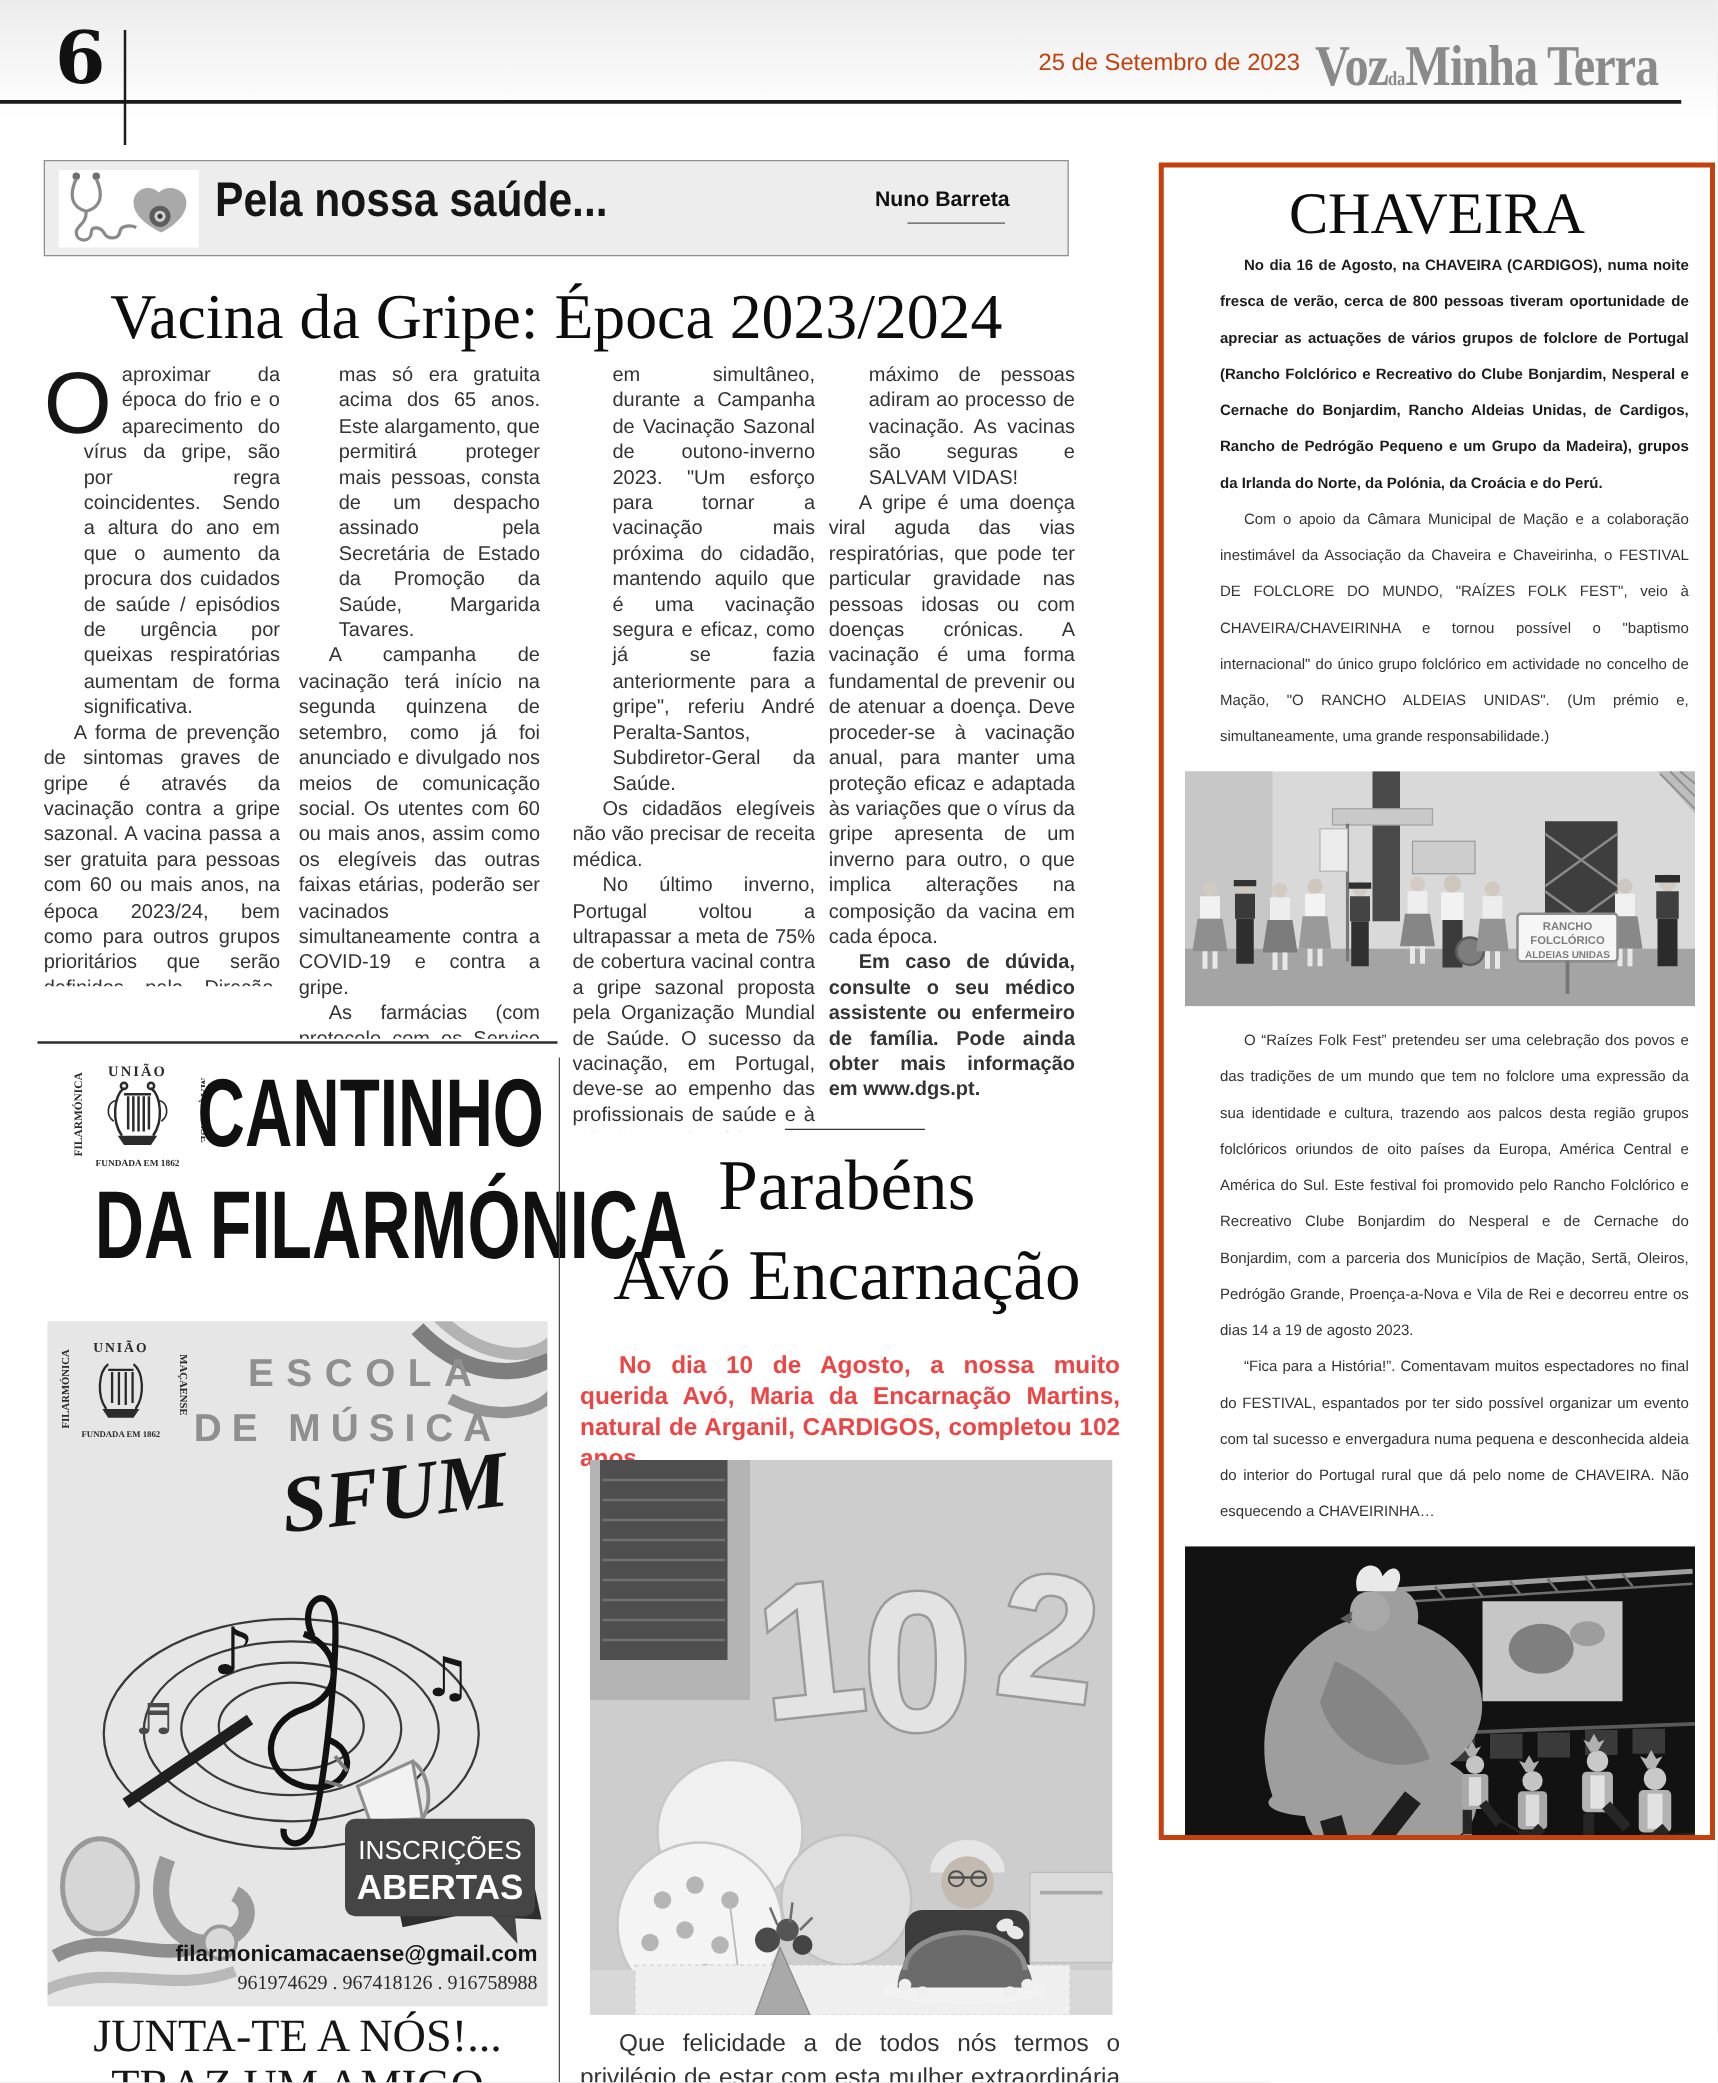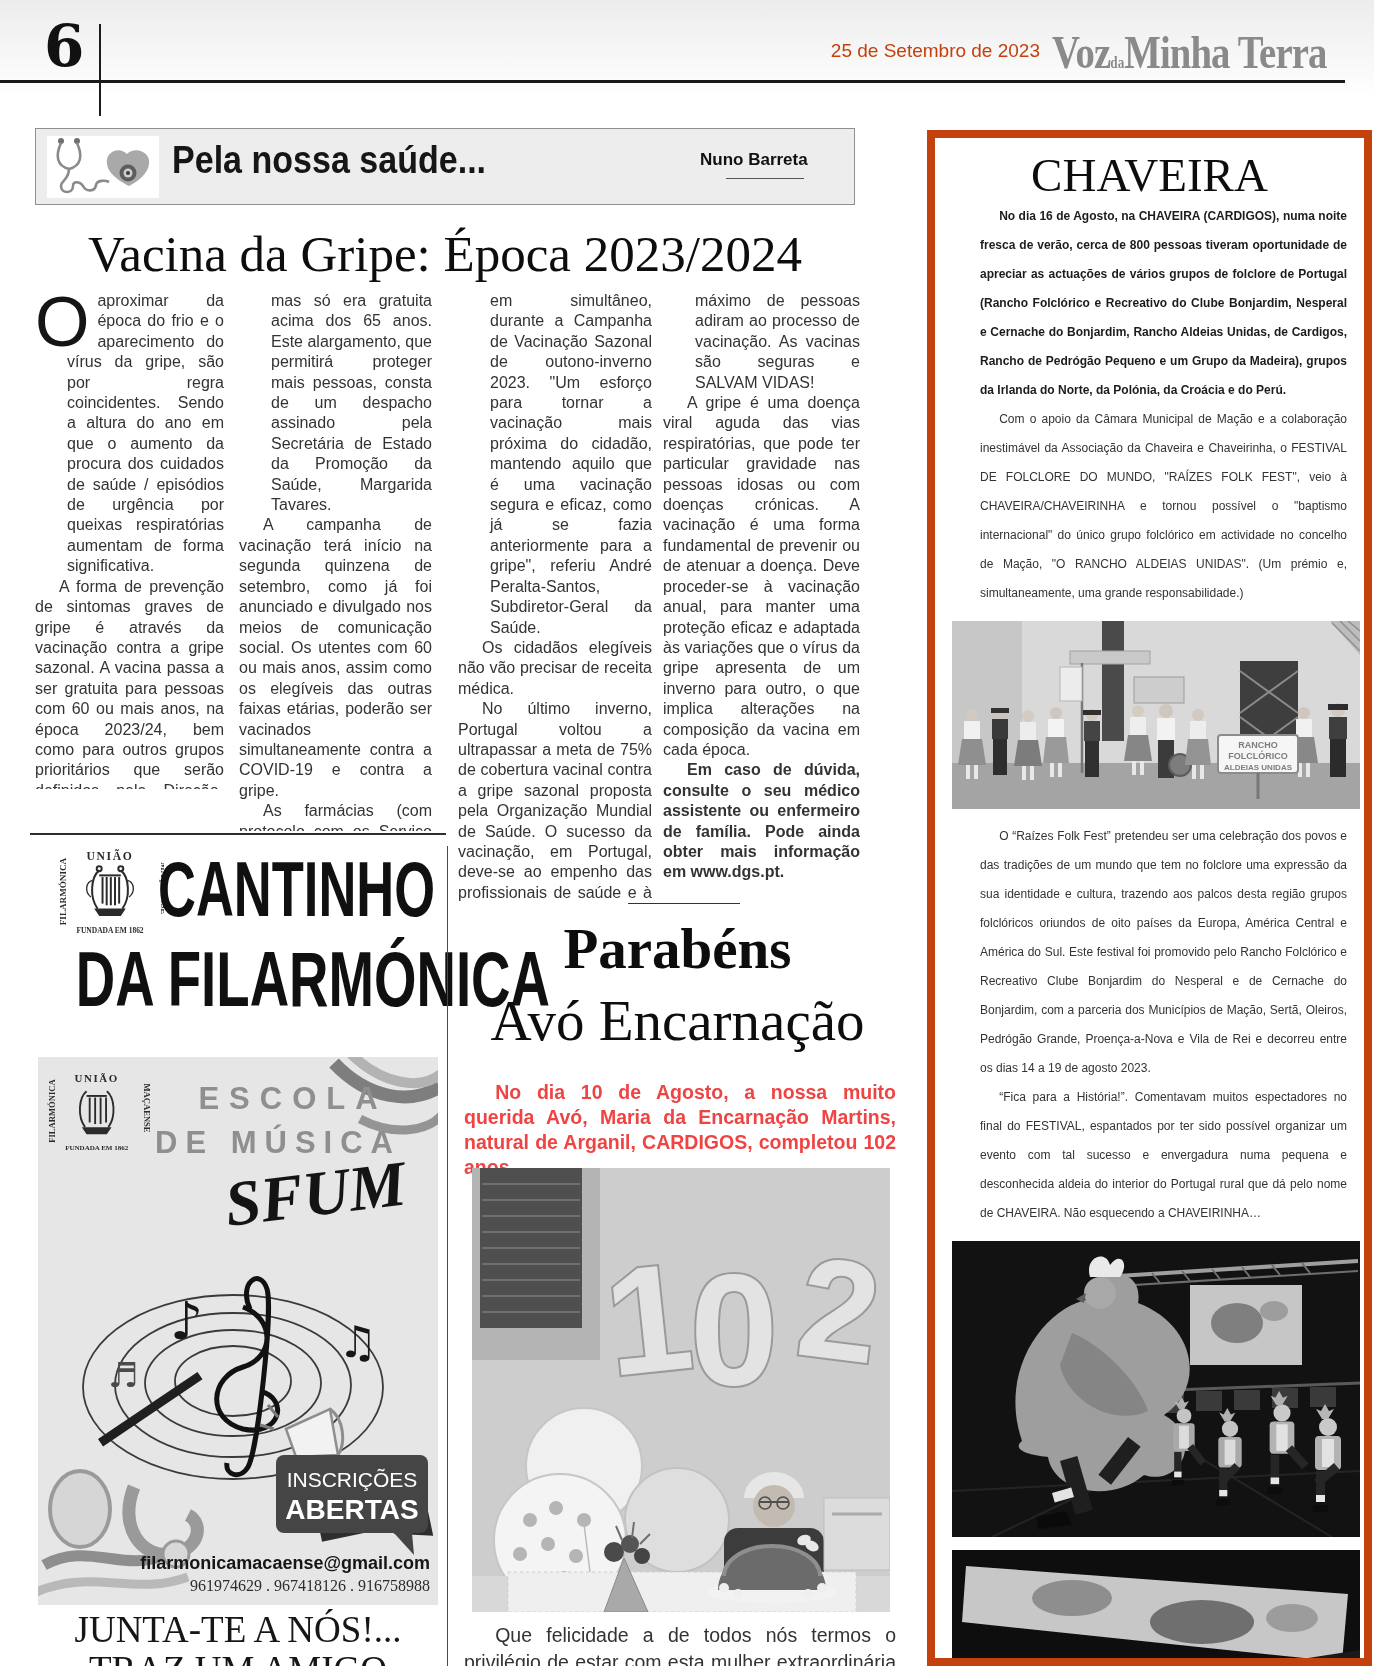--- a/index.html
+++ b/index.html
@@ -37,29 +37,29 @@
   .ad-title1{left:158px;top:846px;font-weight:700;font-size:70px;color:#101010;
              transform:scale(.75,1.1);transform-origin:left top;white-space:nowrap;}
   .ad-title2{left:30px;top:936px;width:416px;text-align:center;font-weight:700;font-size:70px;color:#101010;
              transform:scale(.78,1.1);transform-origin:center top;white-space:nowrap;}
   .poster{left:38px;top:1057px;width:400px;height:548px;background:#e6e6e6;overflow:hidden;}
   .cta1{left:30px;top:1608px;width:416px;text-align:center;font-family:"Liberation Serif",serif;font-size:37px;color:#161616;}
   .cta2{left:30px;top:1648px;width:416px;text-align:center;font-family:"Liberation Serif",serif;font-size:37px;color:#161616;}
   
   .mid-vline{left:447px;top:846px;width:1px;height:820px;background:#4a4a4a;}
   .mid-toprule{left:628px;top:903px;width:112px;height:1px;background:#333;}
-  .bday-h1{left:455px;top:916px;width:445px;text-align:center;font-family:"Liberation Serif",serif;font-size:57px;color:#0d0d0d;font-weight:bold;}
+  .bday-h1{left:455px;top:916px;width:445px;text-align:center;font-family:"Liberation Serif",serif;font-size:57px;color:#0d0d0d;}
   .bday-h2{left:455px;top:988px;width:445px;text-align:center;font-family:"Liberation Serif",serif;font-size:57px;color:#0d0d0d;}
   .bday-lead{left:464px;top:1080px;width:432px;font-weight:700;font-size:19.5px;line-height:25px;text-align:justify;color:#ef4444;}
   .bday-lead p{margin:0;text-indent:1.6em;}
   .bday-photo{left:472px;top:1168px;width:418px;height:444px;}
   .bday-body{left:464px;top:1622px;width:432px;font-size:19.5px;line-height:26.5px;text-align:justify;color:#333;}
   .bday-body p{margin:0;text-indent:1.6em;}
   
-  .chav{left:927px;top:130px;width:445px;height:1536px;border:8px solid #c2410c;box-sizing:border-box;
+  .chav{left:927px;top:130px;width:445px;height:1342px;border:4px solid #c2410c;box-sizing:border-box;
         padding:8px 17px 0 17px;overflow:hidden;}
   .chav-t1{text-align:center;font-family:"Liberation Serif",serif;font-size:47px;color:#0d0d0d;margin:2px 0 0;}
   .chav-t2{text-align:center;font-family:"Liberation Serif",serif;font-size:47px;color:#0d0d0d;margin:4px 0 12px;}
   .chav-text{font-size:12px;line-height:29px;text-align:justify;color:#333;margin-left:28px;}
   .chav-text p{margin:0;text-indent:1.6em;}
   .chav-text p.bold{font-weight:700;color:#1c1c1c;}
   .chav-photo{display:block;margin:13px 0;}
   svg text{user-select:none;}
   .emb-t{font-family:"Liberation Serif",serif;font-weight:700;fill:#2b2b2b;}
   .foil{font-family:"Liberation Sans",sans-serif;font-weight:700;fill:#e3e3e3;stroke:#9a9a9a;stroke-width:4px;paint-order:stroke;}

